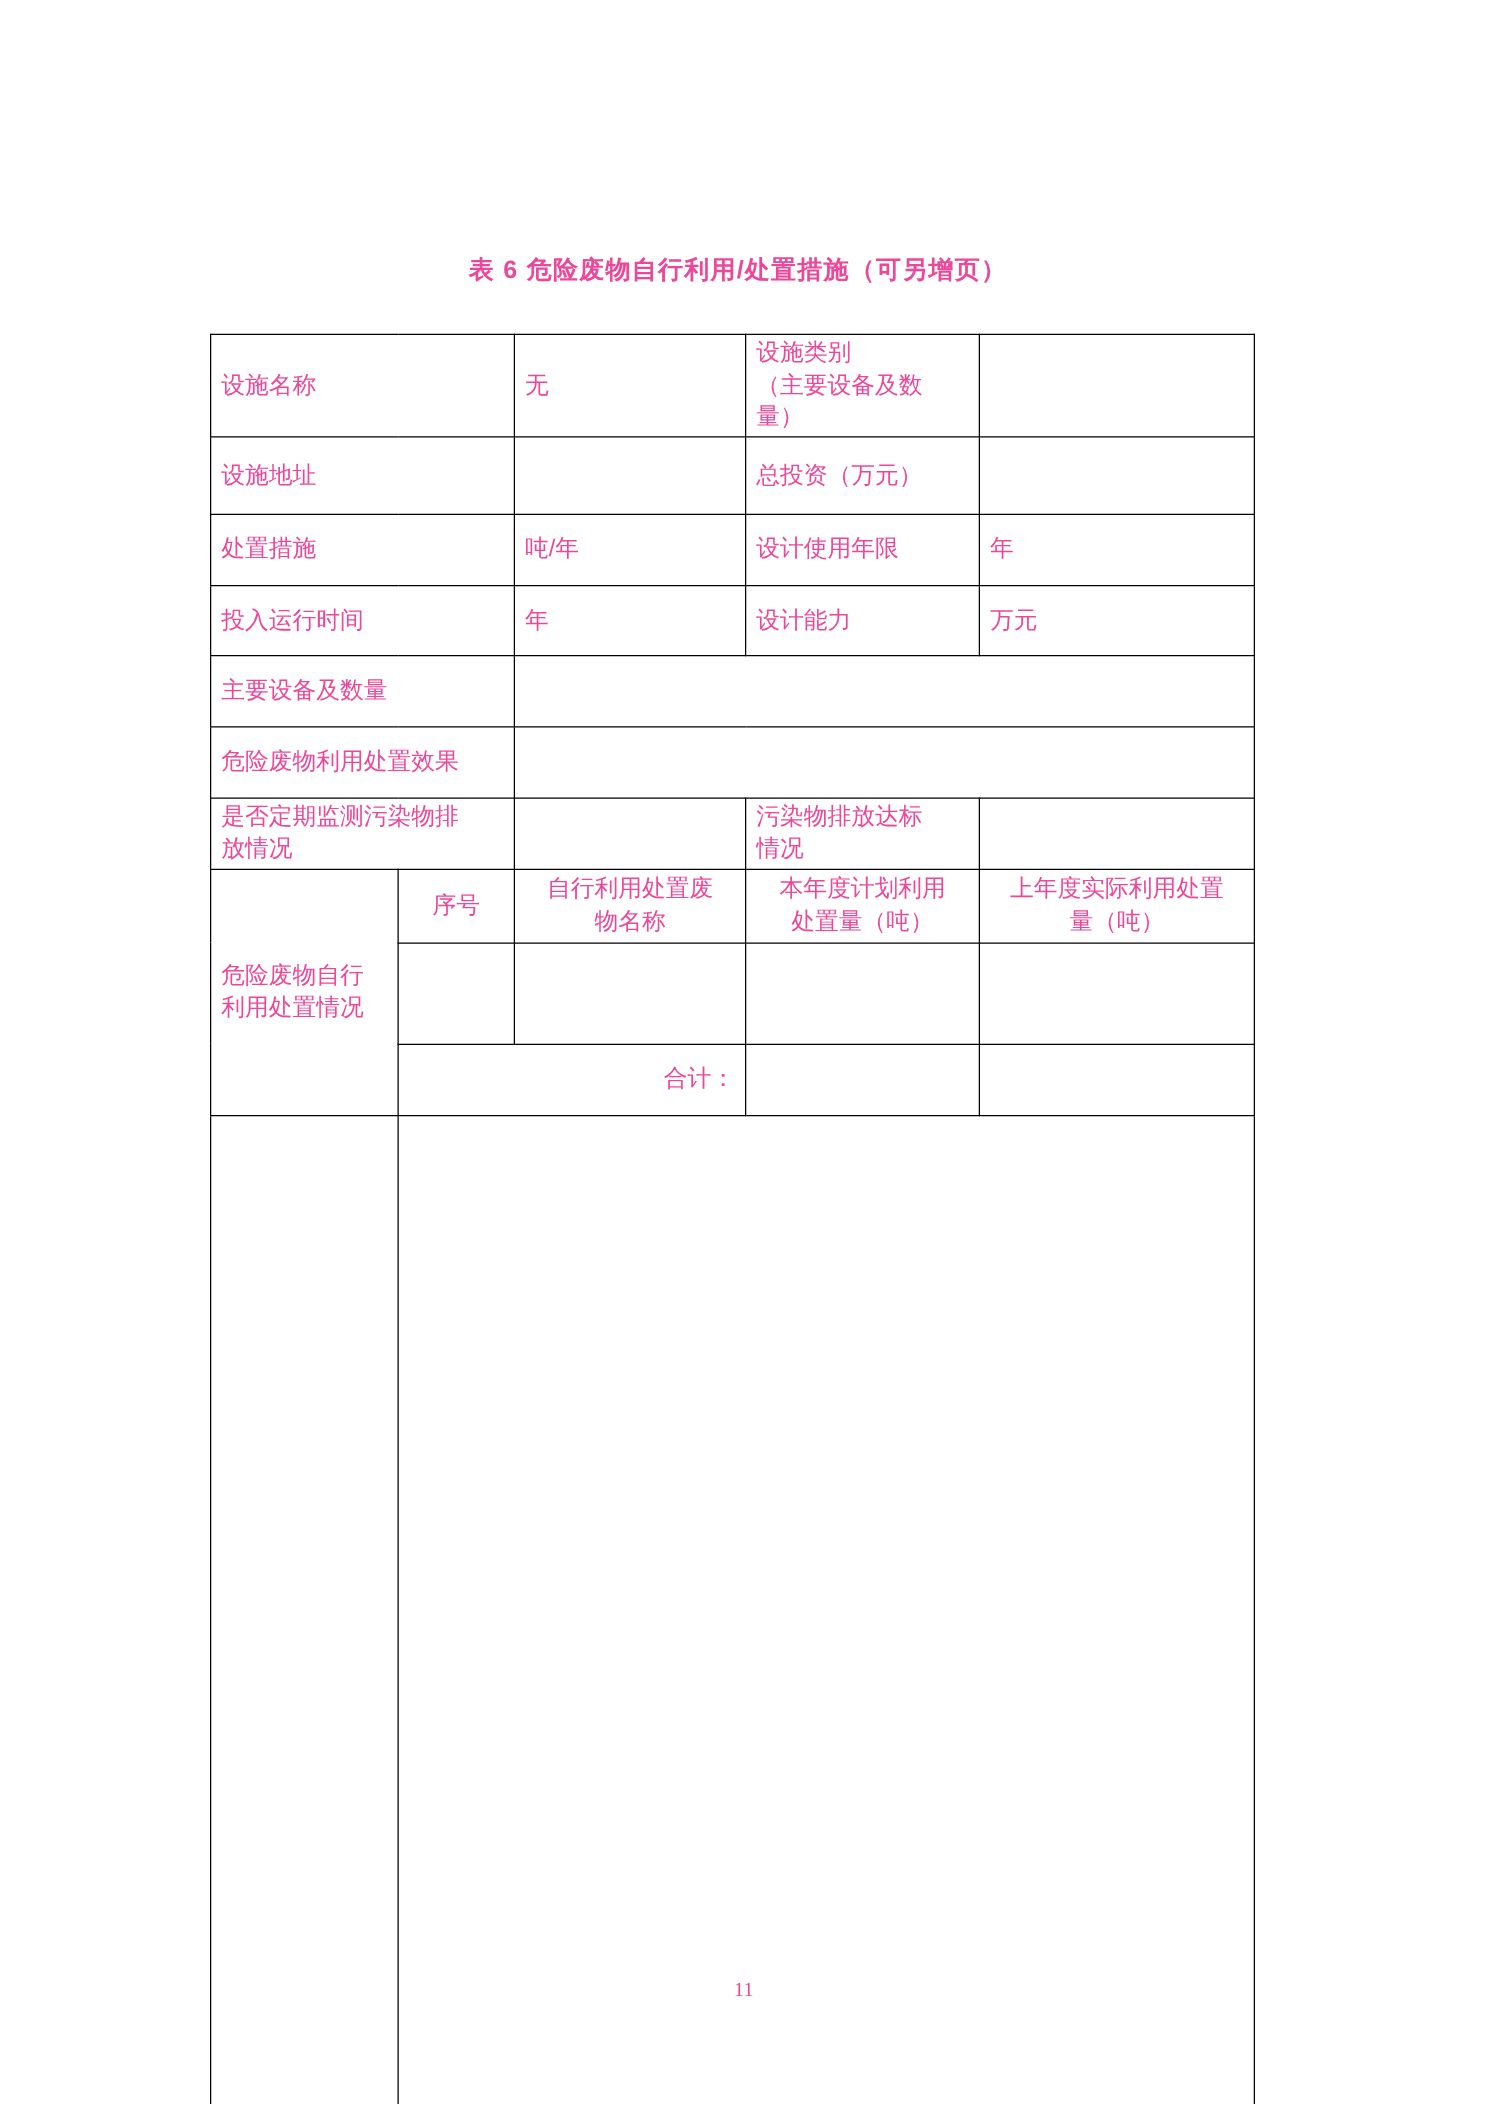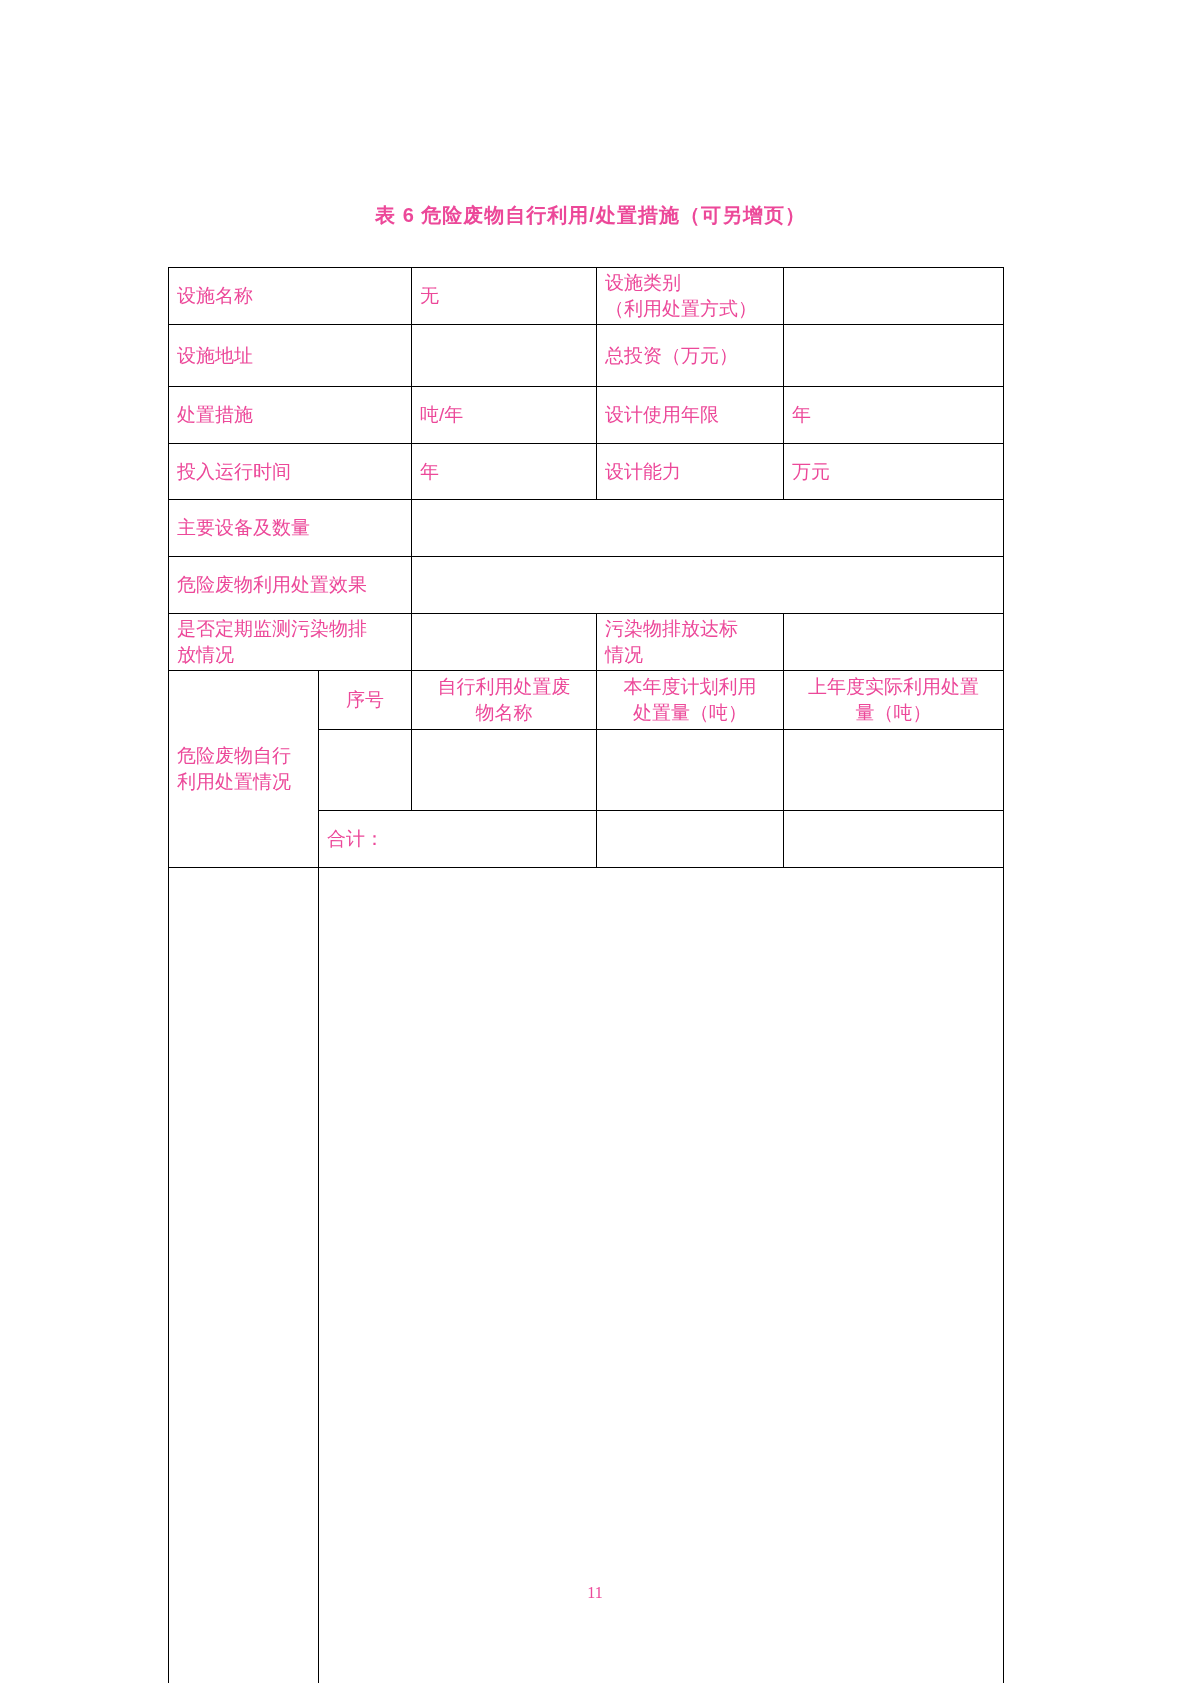--- a/index.html
+++ b/index.html
@@ -53,20 +53,21 @@
   td.val {
     text-align: left;
     padding-left: 11px;
   }
   td.hdr {
     text-align: center;
     white-space: pre-line;
     padding: 2px 4px;
   }
   td.total {
+    text-align: right;
     padding-right: 22px;
   }
   td.vcell {
     padding: 0;
   }
   .vwrap {
     display: flex;
     justify-content: center;
     align-items: center;
     width: 100%;
@@ -107,21 +108,21 @@
       <col style="width:185px">
       <col style="width:187px">
       <col style="width:220px">
     </colgroup>
 
     <tbody>
         <tr style="height:57px">
       <td class="lbl" colspan="2">设施名称</td>
       <td class="val">无</td>
       <td class="lbl">设施类别
-（利用处置方式）</td>
+（主要设备及数量）</td>
       <td class="val"></td>
     </tr>
 
     <tr style="height:62px">
       <td class="lbl" colspan="2">设施地址</td>
       <td class="val"></td>
       <td class="lbl">总投资（万元）</td>
       <td class="val"></td>
     </tr>
 

